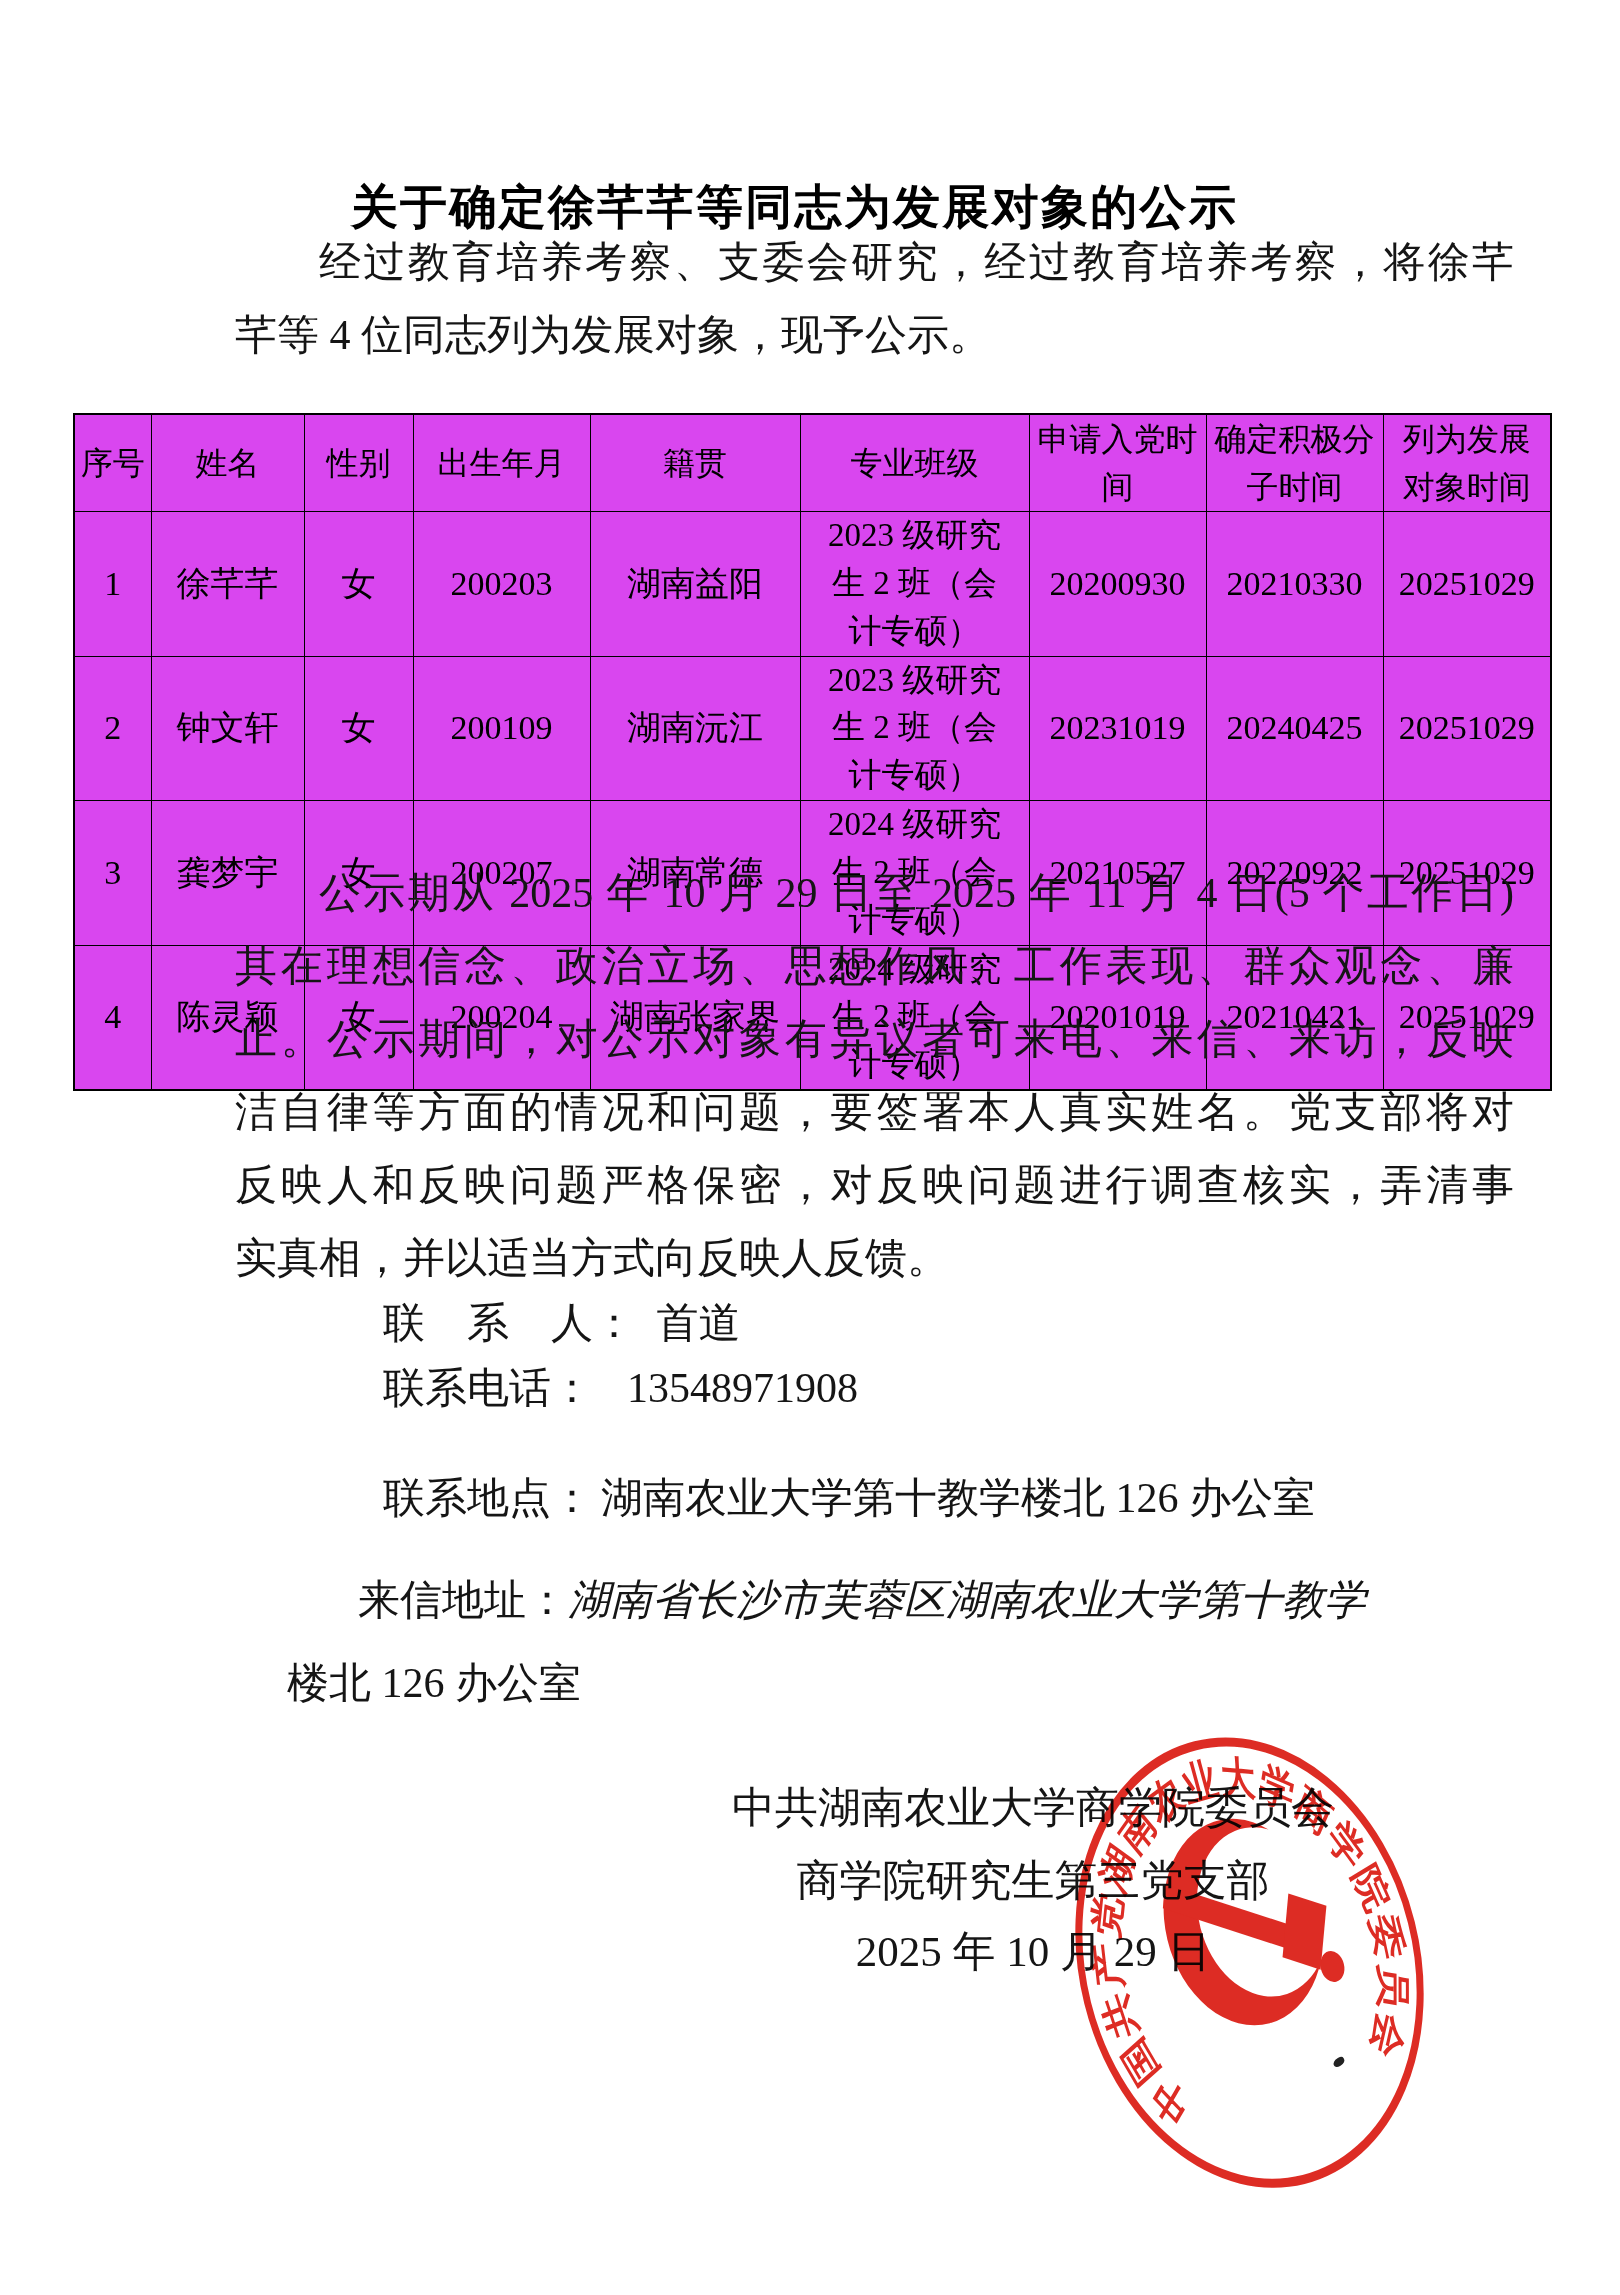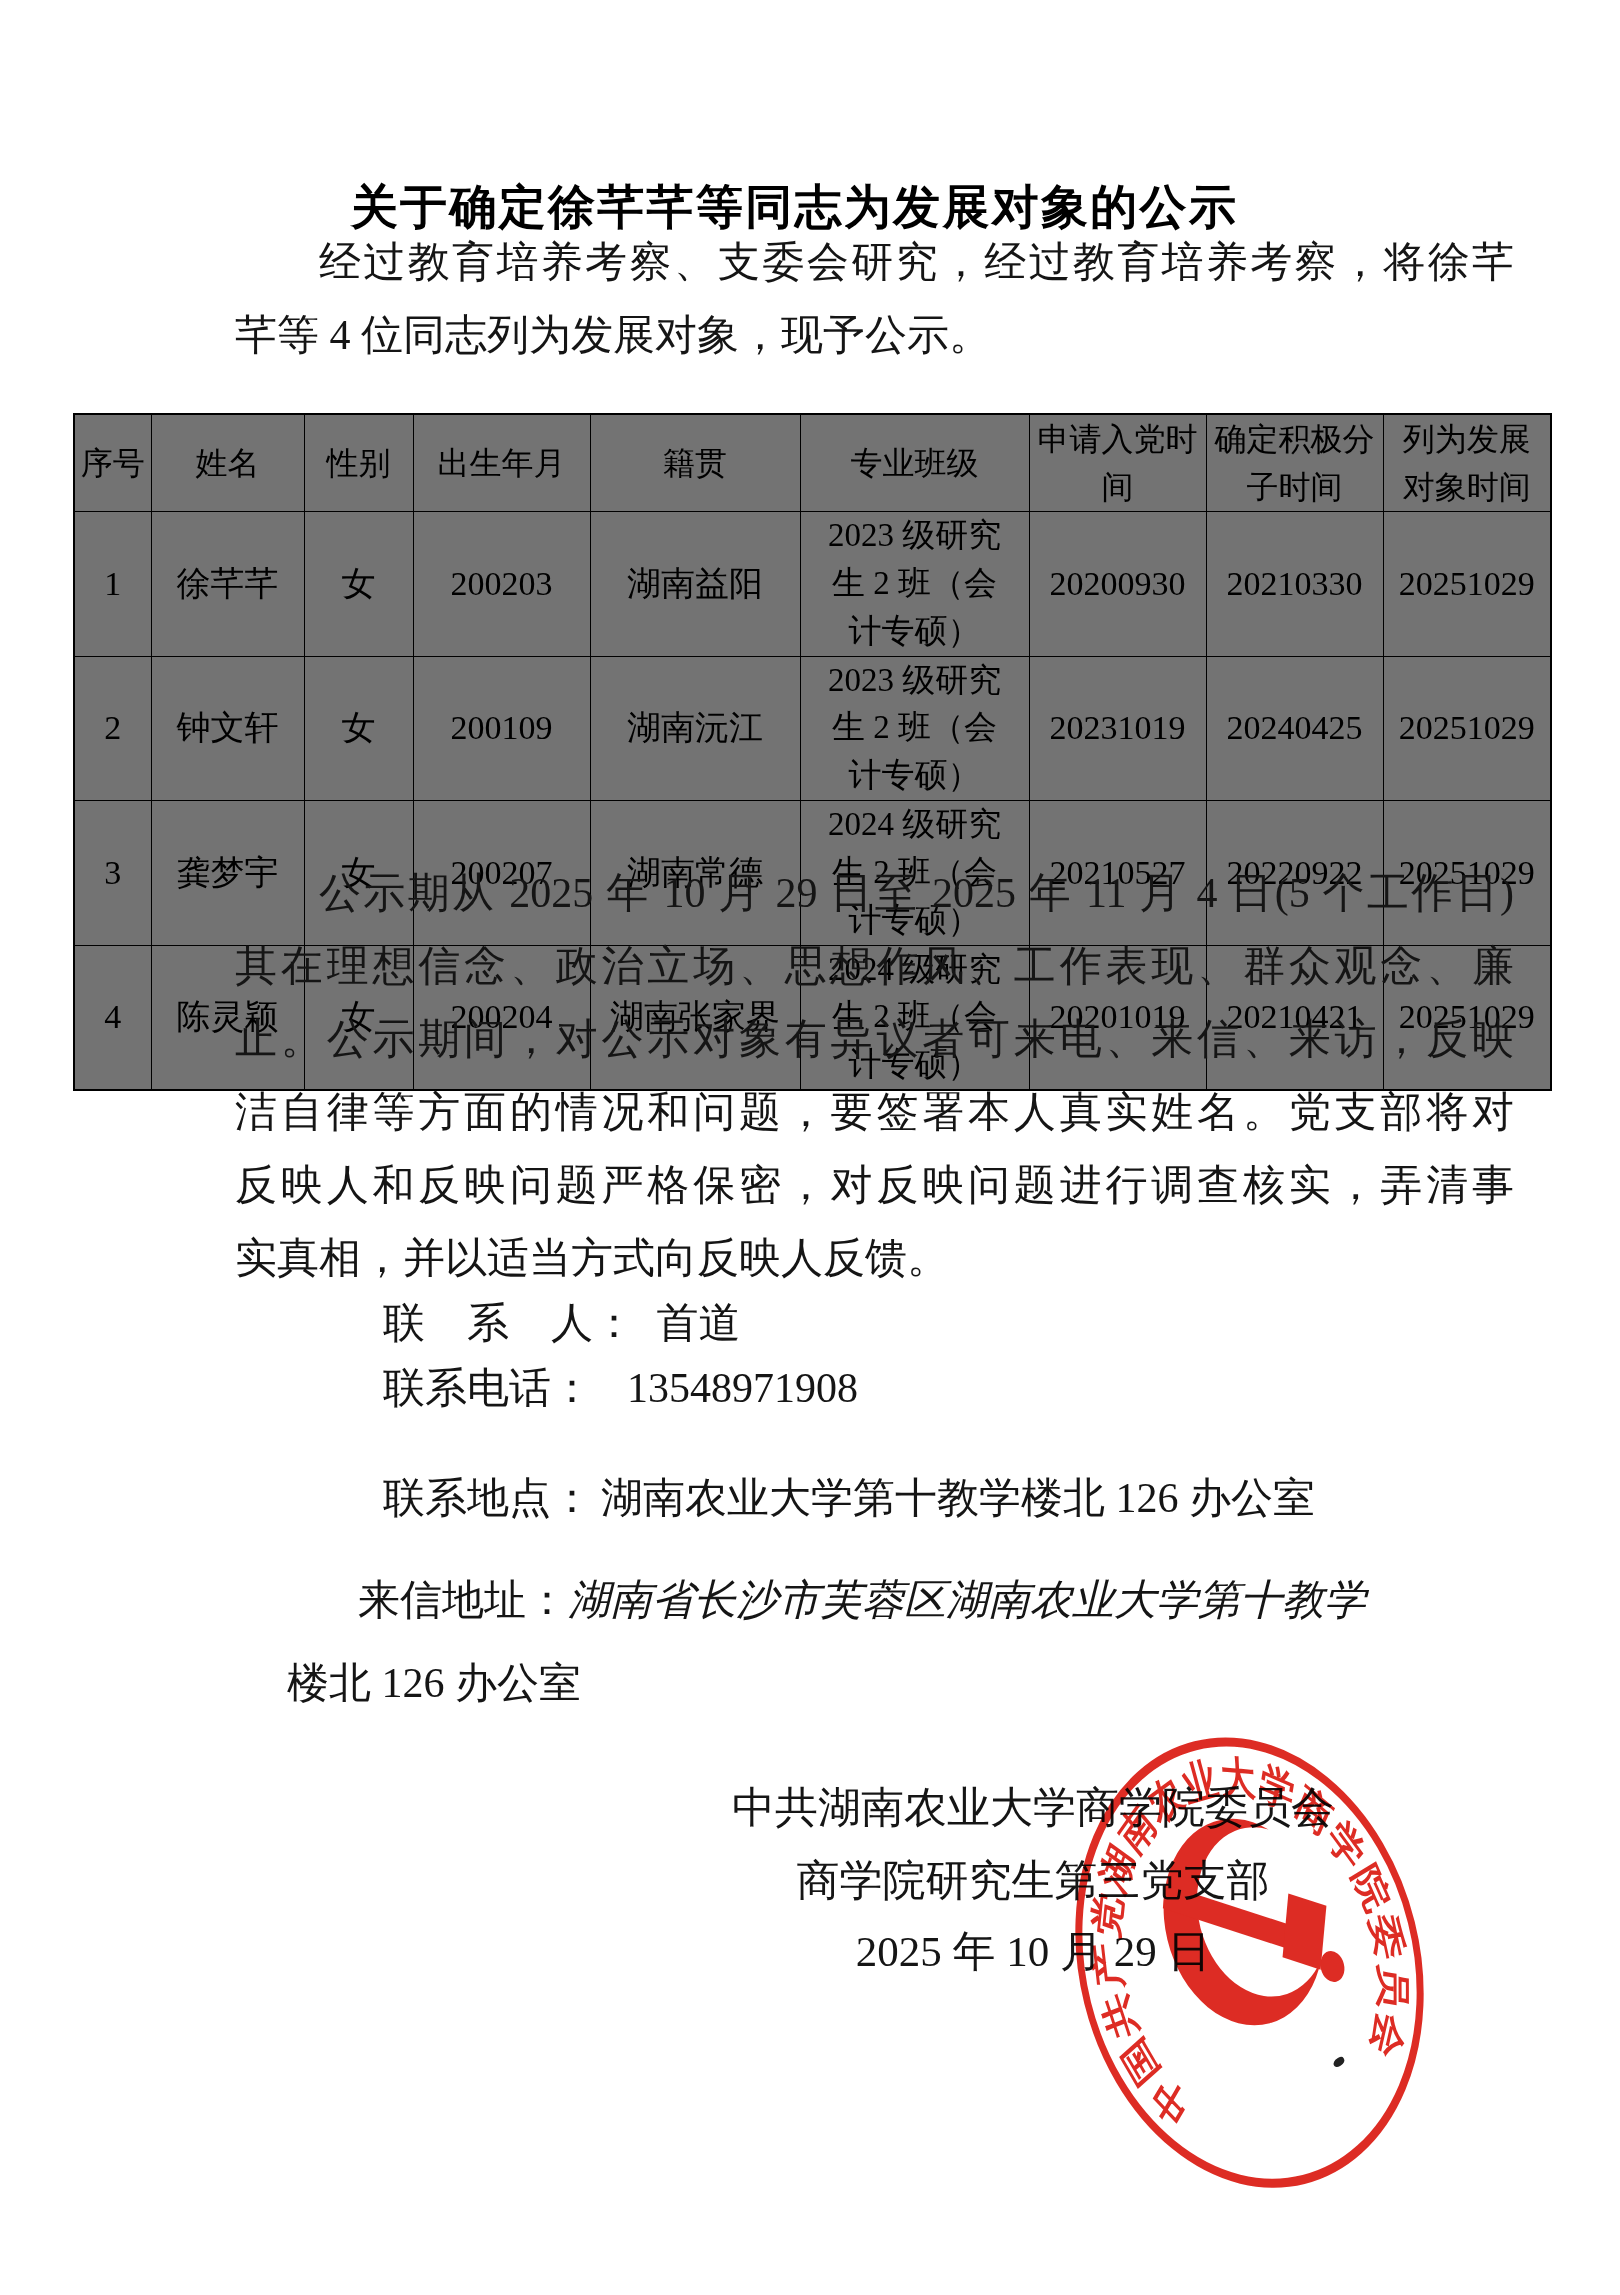--- a/index.html
+++ b/index.html
@@ -25,21 +25,21 @@
   }
   .para .line{display:block;white-space:nowrap;}
   .para .line.fill{white-space:normal;text-align:justify;text-align-last:justify;}
   .para .line.indent{text-indent:84px;}
   .intro{top:226px;}
   .body-text{top:857px;line-height:73px;}
   
   .roster{
     position:absolute;top:413px;left:73px;
   }
-  table{border-collapse:collapse;table-layout:fixed;width:1477px;background:#737373;}
+  table{border-collapse:collapse;table-layout:fixed;width:1477px;background:#d946ef;}
   table,th,td{border:1.5px solid #000;}
   table{border-width:2.3px;}
   th{
     height:91px;font-size:32px;font-weight:400;
     text-align:center;vertical-align:middle;padding:0 4.6px;line-height:1.5;
     color:#000;
   }
   td{
     height:83px;text-align:center;vertical-align:middle;
     font-size:34px;padding:0 4.6px;color:#000;

